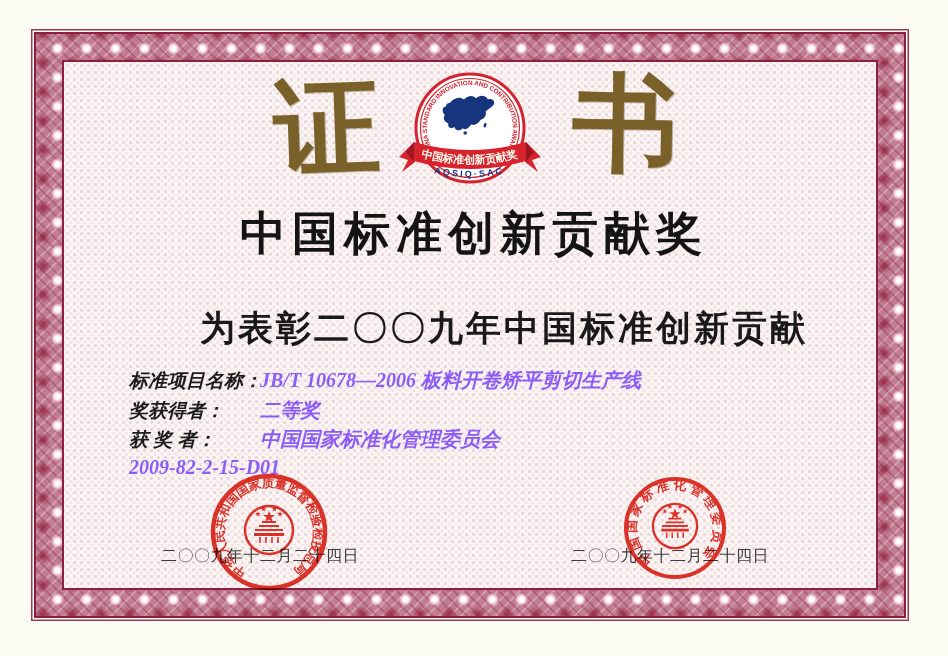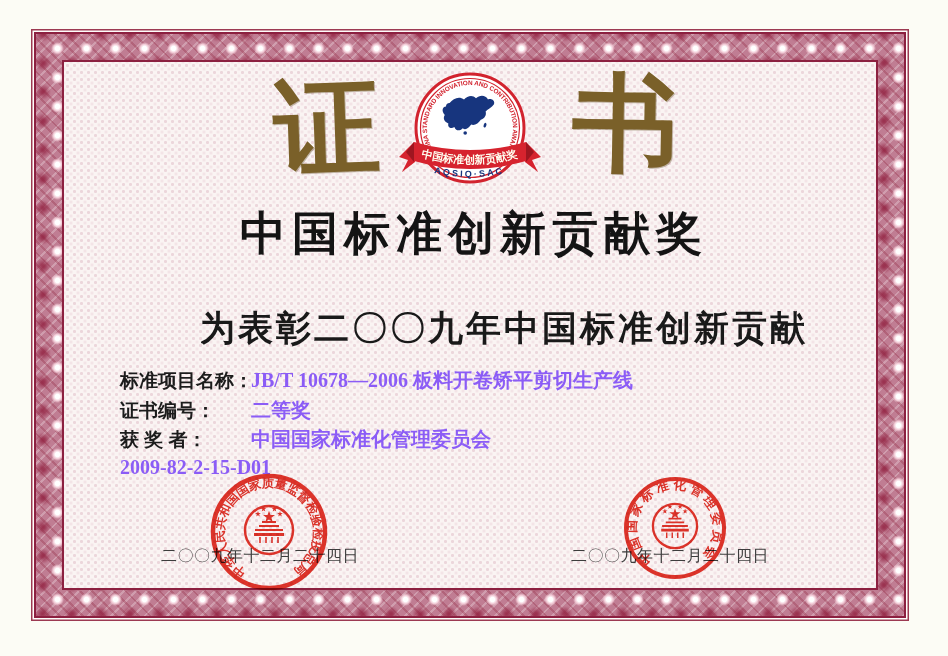--- a/index.html
+++ b/index.html
@@ -56,21 +56,21 @@
   }
   .body-text{
     left:124px;top:264px;width:724px;color:#191919;z-index:3;
     font-size:35px;font-weight:700;line-height:47px;letter-spacing:3px;
     font-family:"Liberation Serif", serif;
     margin-top:41px;
   }
   .body-line1{text-indent:76px;}
 
   
-  .fields{left:120px;top:367px;z-index:3;}
+  .fields{left:129px;top:367px;z-index:3;font-style:italic;}
   .field-row{display:flex;align-items:baseline;height:29.5px;}
   .field-label{
     display:inline-block;width:131px;flex:0 0 131px;
     font-family:"Liberation Sans", sans-serif;
     font-size:19px;font-weight:700;color:#1c1c1c;white-space:nowrap;
   }
   .field-value{
     font-family:"Liberation Serif", serif;
     font-size:20px;font-weight:700;color:#8b5cf6;white-space:nowrap;
   }
@@ -141,21 +141,21 @@
   <div class="abs body-text">
     <div class="body-line1">为表彰二〇〇九年中国标准创新贡献</div>
   </div>
 
   <div class="abs fields">
     <div class="field-row">
       <span class="field-label">标准项目名称：</span>
       <span class="field-value">JB/T 10678—2006 板料开卷矫平剪切生产线</span>
     </div>
     <div class="field-row">
-      <span class="field-label">证书编号：</span>
+      <span class="field-label">奖获得者：</span>
       <span class="field-value">二等奖</span>
     </div>
     <div class="field-row">
       <span class="field-label">获 奖 者：</span>
       <span class="field-value">中国国家标准化管理委员会</span>
     </div>
     <div class="field-row">
       <span class="field-value">2009-82-2-15-D01</span>
     </div>
   </div>

